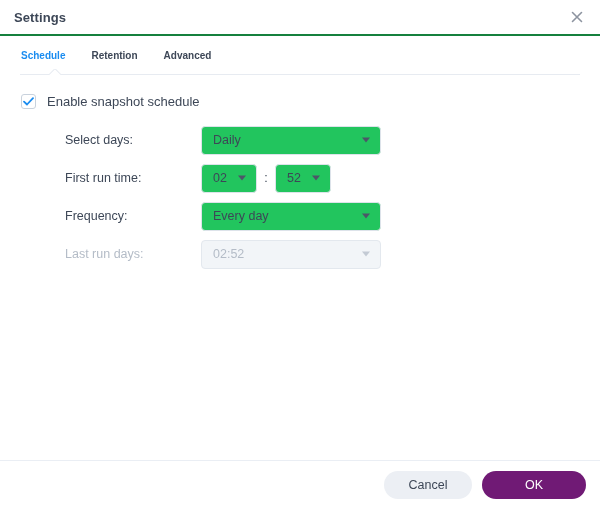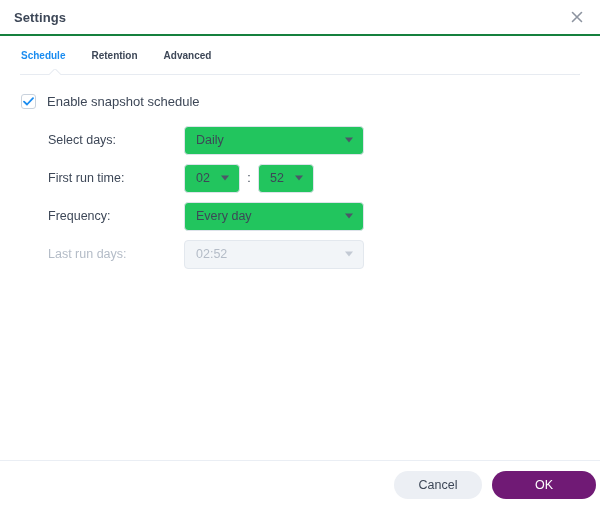--- a/index.html
+++ b/index.html
@@ -131,21 +131,21 @@
   }
   .checkbox svg { display: block; }
   .checkrow-label {
     margin-left: 11px;
     font-size: 13px;
     color: #3d4757;
   }
 
   .form {
     margin-top: 16px;
-    padding-left: 48px;
+    padding-left: 65px;
   }
   .form-row {
     display: flex;
     align-items: center;
     height: 30px;
     margin-bottom: 8px;
   }
   .form-label {
     width: 136px;
     flex: 0 0 136px;
@@ -202,21 +202,21 @@
   }
 
   
   .footer {
     flex: 0 0 49px;
     height: 49px;
     border-top: 1px solid #eaeef4;
     display: flex;
     align-items: center;
     justify-content: flex-end;
-    padding-right: 4px;
+    padding-right: 14px;
     box-sizing: border-box;
   }
   .btn {
     height: 28px;
     border-radius: 14px;
     font-size: 12.5px;
     border: none;
     cursor: pointer;
     font-family: "Liberation Sans", sans-serif;
     display: inline-flex;

